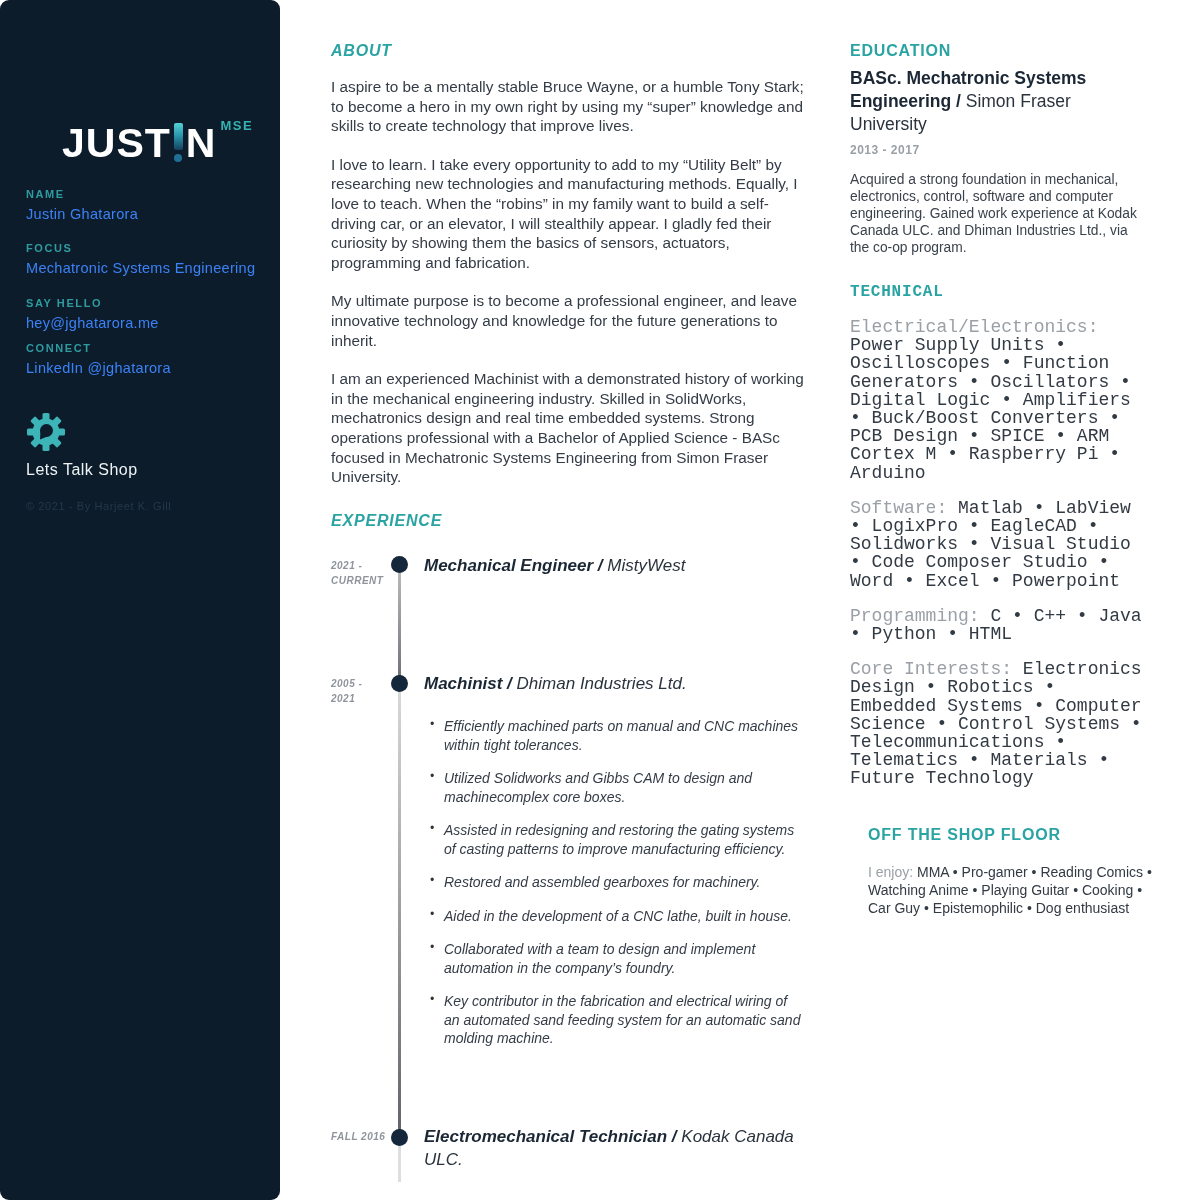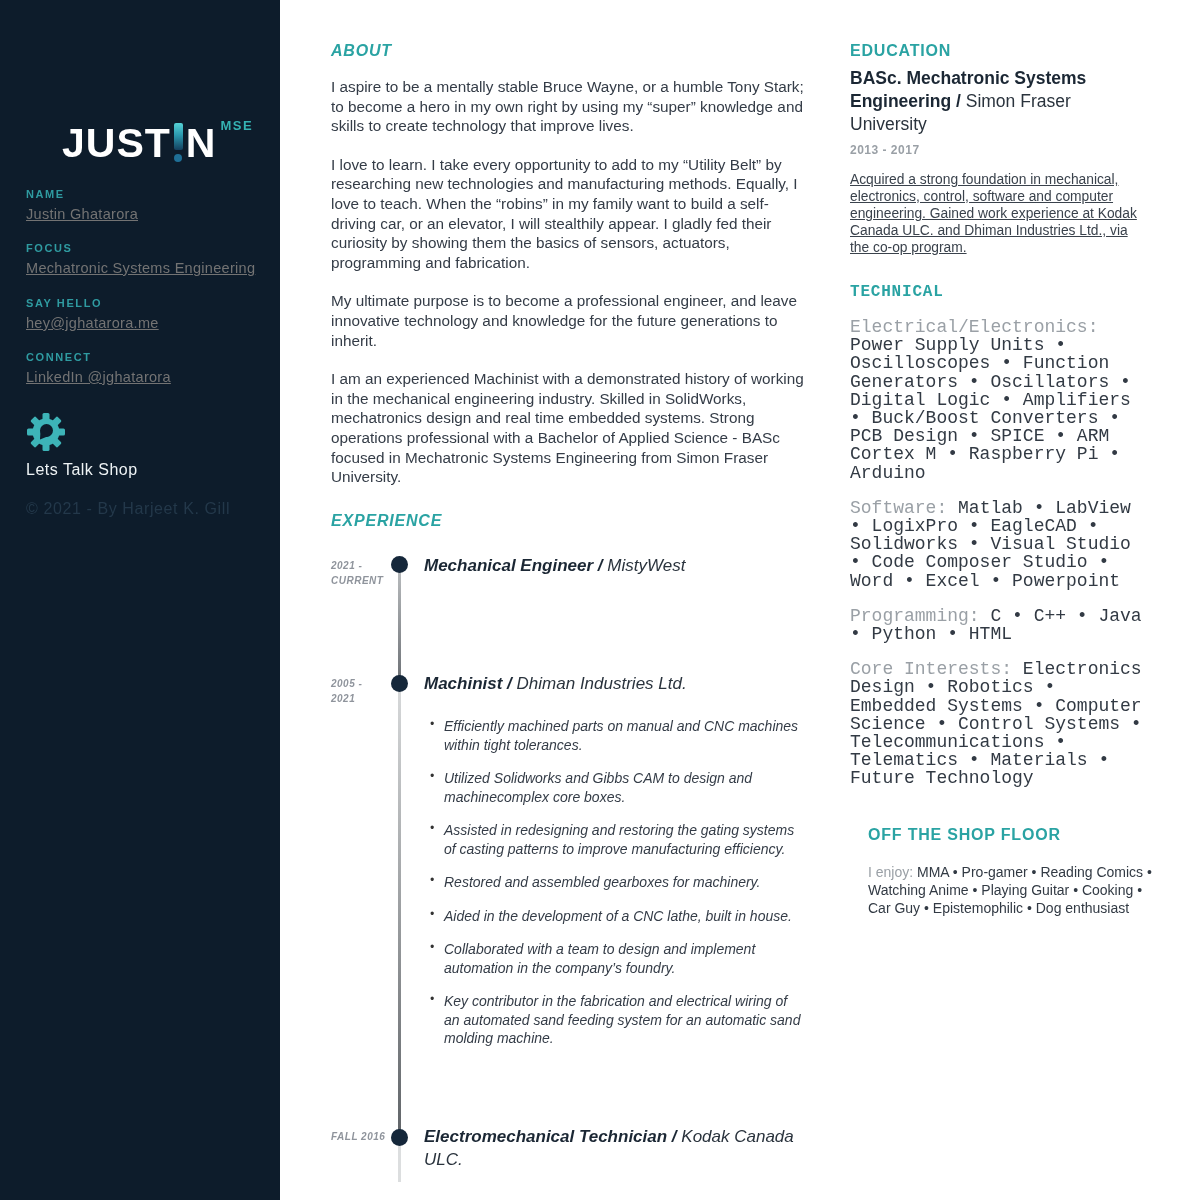--- a/index.html
+++ b/index.html
@@ -9,34 +9,34 @@
     --dark-title:#1b2734;
     --gray-label:#9aa0a6;
     --dot:#15273a;
   }
   *{margin:0;padding:0;box-sizing:border-box;}
   html,body{width:1200px;height:1200px;overflow:hidden;background:#fff;
     font-family:"Liberation Sans","DejaVu Sans",sans-serif;}
   .page{position:relative;width:1200px;height:1200px;background:#fff;}
 
   
-  .sidebar{position:absolute;left:0;top:0;width:280px;height:1200px;background:var(--sidebar-bg);}
+  .sidebar{position:absolute;left:0;top:0;width:280px;height:1200px;background:var(--sidebar-bg);border-radius:9px;}
   .logo{position:absolute;left:62px;top:120px;color:#fff;font-size:41px;font-weight:700;
     letter-spacing:1px;display:flex;align-items:flex-start;}
   .logo-mark{display:inline-flex;flex-direction:column;align-items:center;margin:3px 3px 0 3px;}
   .logo-bar{width:9px;height:27px;border-radius:2px;
     background:linear-gradient(to bottom,#55d2d6 0%,#2b98ae 45%,#14405e 100%);}
   .logo-dot{width:8px;height:8px;border-radius:50%;background:#1f6f96;margin-top:4px;}
   .logo-sup{font-size:13px;font-weight:700;color:#35b3b3;letter-spacing:1.5px;margin:-2px 0 0 4px;}
   .side-field{position:absolute;left:26px;width:232px;}
   .side-label{font-size:11px;font-weight:700;letter-spacing:1.6px;color:#2f9ba1;}
-  .side-value{font-size:14.5px;font-weight:300;color:#737373;margin-top:6px;letter-spacing:0.3px;text-decoration:underline;}
+  .side-value{font-size:14.5px;font-weight:300;color:#3b82f6;margin-top:6px;letter-spacing:0.3px;}
   .gear-wrap{position:absolute;left:26px;top:412px;width:40px;height:40px;}
   .lets-talk{position:absolute;left:26px;top:461px;font-size:16px;font-weight:300;color:#eef3f5;letter-spacing:0.5px;}
-  .copyright{position:absolute;left:26px;top:500px;font-size:16px;color:#23384a;letter-spacing:0.6px;}
+  .copyright{position:absolute;left:26px;top:500px;font-size:11px;color:#23384a;letter-spacing:0.6px;}
 
   
   .sec-heading{font-size:16px;font-weight:700;letter-spacing:0.8px;color:var(--accent);}
 
   
   .main{position:absolute;left:331px;top:0;width:479px;height:1200px;}
   .about{position:absolute;top:42px;left:0;width:479px;}
   .about .sec-heading{margin-bottom:17px;font-style:italic;}
   .about p{font-size:15.3px;line-height:19.6px;color:var(--body-text);margin-bottom:19px;}
 
@@ -55,21 +55,21 @@
   .job-bullets li{position:relative;padding-left:14px;font-size:14px;line-height:18.5px;
     color:var(--body-text);margin-bottom:15px;}
   .job-bullets li::before{content:"•";position:absolute;left:0;top:-2px;font-size:12px;color:#333;}
 
   
   .right{position:absolute;left:850px;top:0;width:292px;}
   .education{position:absolute;top:42px;left:0;width:292px;}
   .edu-degree{margin-top:7px;font-size:17.5px;line-height:23px;color:#2a333d;}
   .edu-degree b{font-weight:700;color:var(--dark-title);}
   .edu-years{margin-top:7px;font-size:12px;font-weight:700;color:var(--gray-label);letter-spacing:0.5px;}
-  .edu-desc{margin-top:15px;font-size:13.8px;line-height:16.9px;color:#3a424c;text-decoration:underline;}
+  .edu-desc{margin-top:15px;font-size:13.8px;line-height:16.9px;color:#3a424c;}
 
   .technical{position:absolute;top:283px;left:0;width:292px;font-family:Liberation Mono, monospace;}
   .tech-group{margin-top:17px;font-size:18px;line-height:18.2px;}
   .tech-group:first-of-type{margin-top:20px;}
   .group-label{color:var(--gray-label);}
   .group-items{color:#323a44;}
 
   .hobbies{position:absolute;top:826px;left:0;width:292px;margin-left:18px;}
   .hobbies .body{margin-top:19px;font-size:14px;line-height:18.2px;}
 </style>
@@ -94,21 +94,21 @@
       <div class="side-value">Justin Ghatarora</div>
     </div>
     <div class="side-field" style="top:242px">
       <div class="side-label">FOCUS</div>
       <div class="side-value">Mechatronic Systems Engineering</div>
     </div>
     <div class="side-field" style="top:297px">
       <div class="side-label">SAY HELLO</div>
       <div class="side-value">hey@jghatarora.me</div>
     </div>
-    <div class="side-field" style="top:351px">
+    <div class="side-field" style="top:342px">
       <div class="side-label">CONNECT</div>
       <div class="side-value">LinkedIn @jghatarora</div>
     </div>
 
     <div class="gear-wrap">
       <svg width="40" height="40" viewBox="0 0 40 40">
         <g fill="#3db4b8">
           <rect x="16.5" y="1" width="7" height="38" rx="1.5"></rect>
           <rect x="16.5" y="1" width="7" height="38" rx="1.5" transform="rotate(45 20 20)"></rect>
           <rect x="16.5" y="1" width="7" height="38" rx="1.5" transform="rotate(90 20 20)"></rect>

